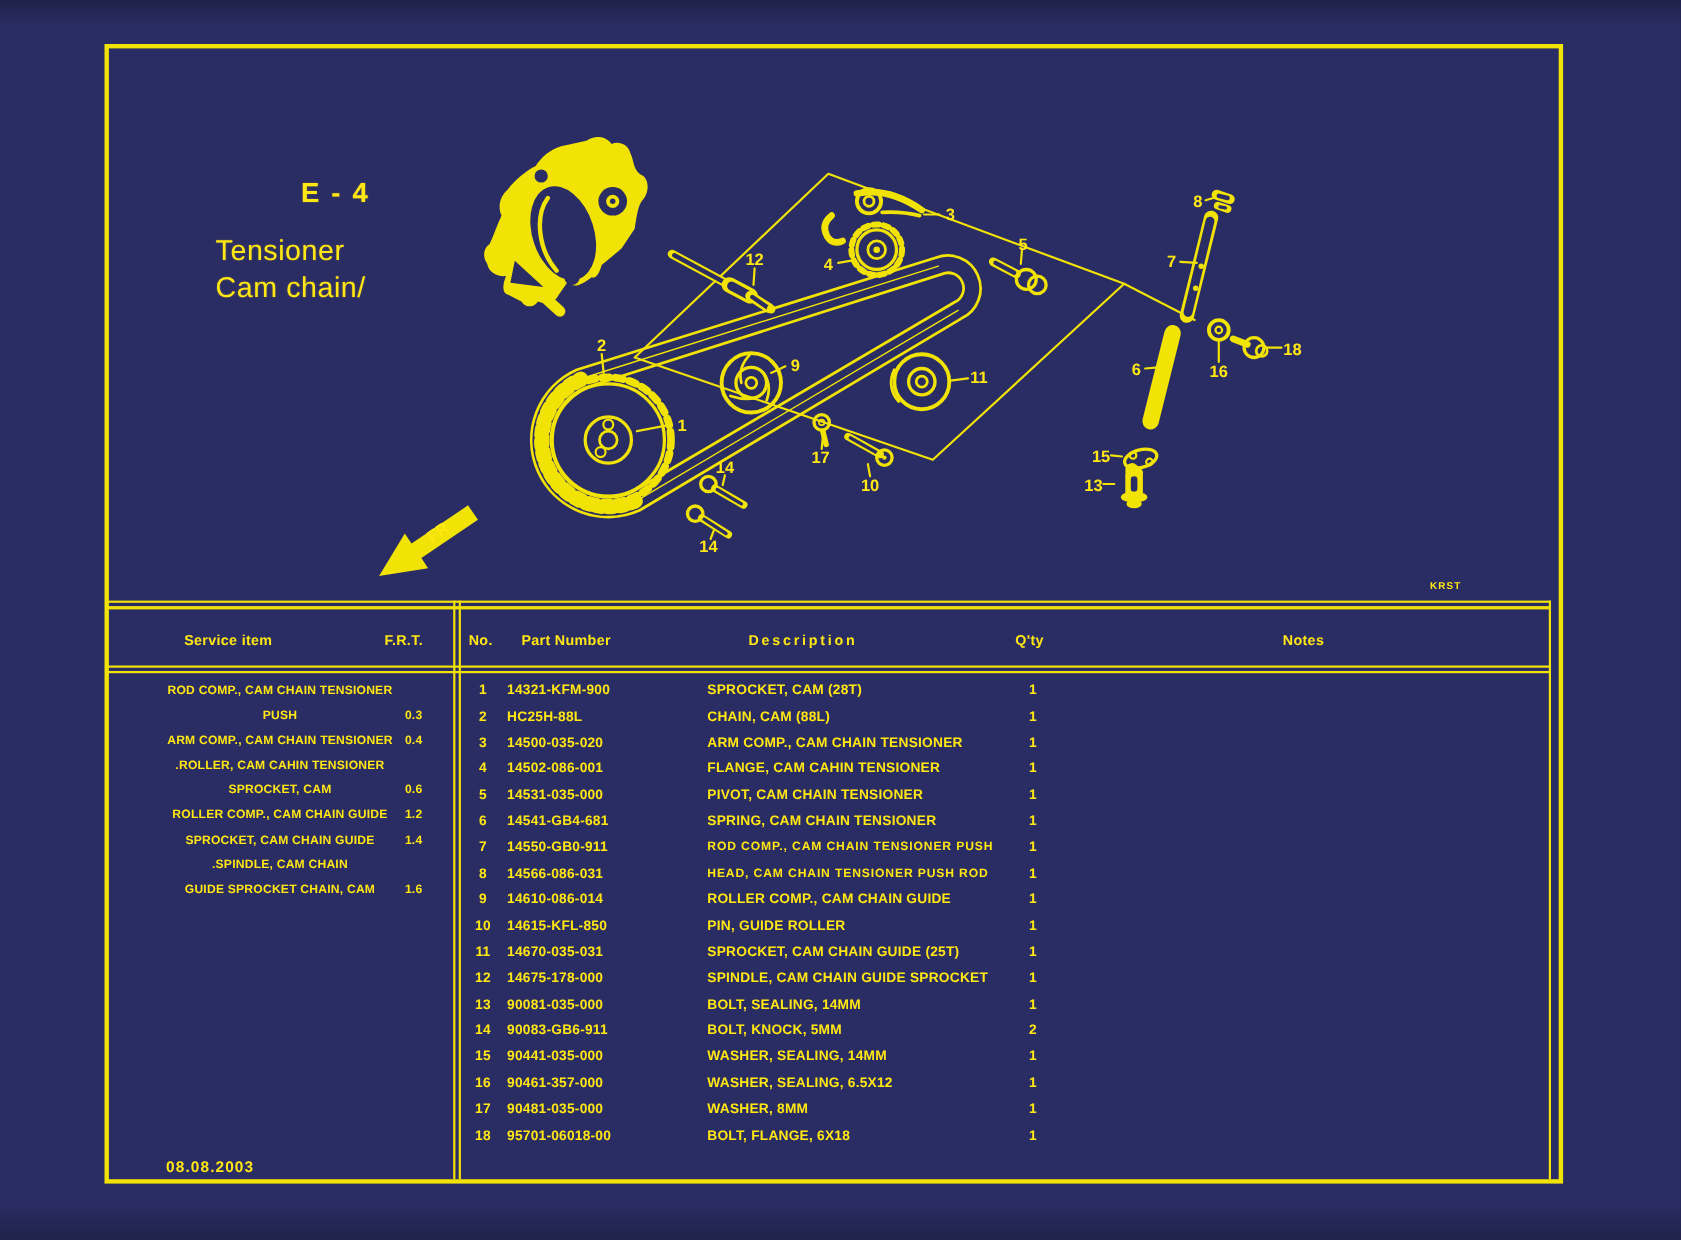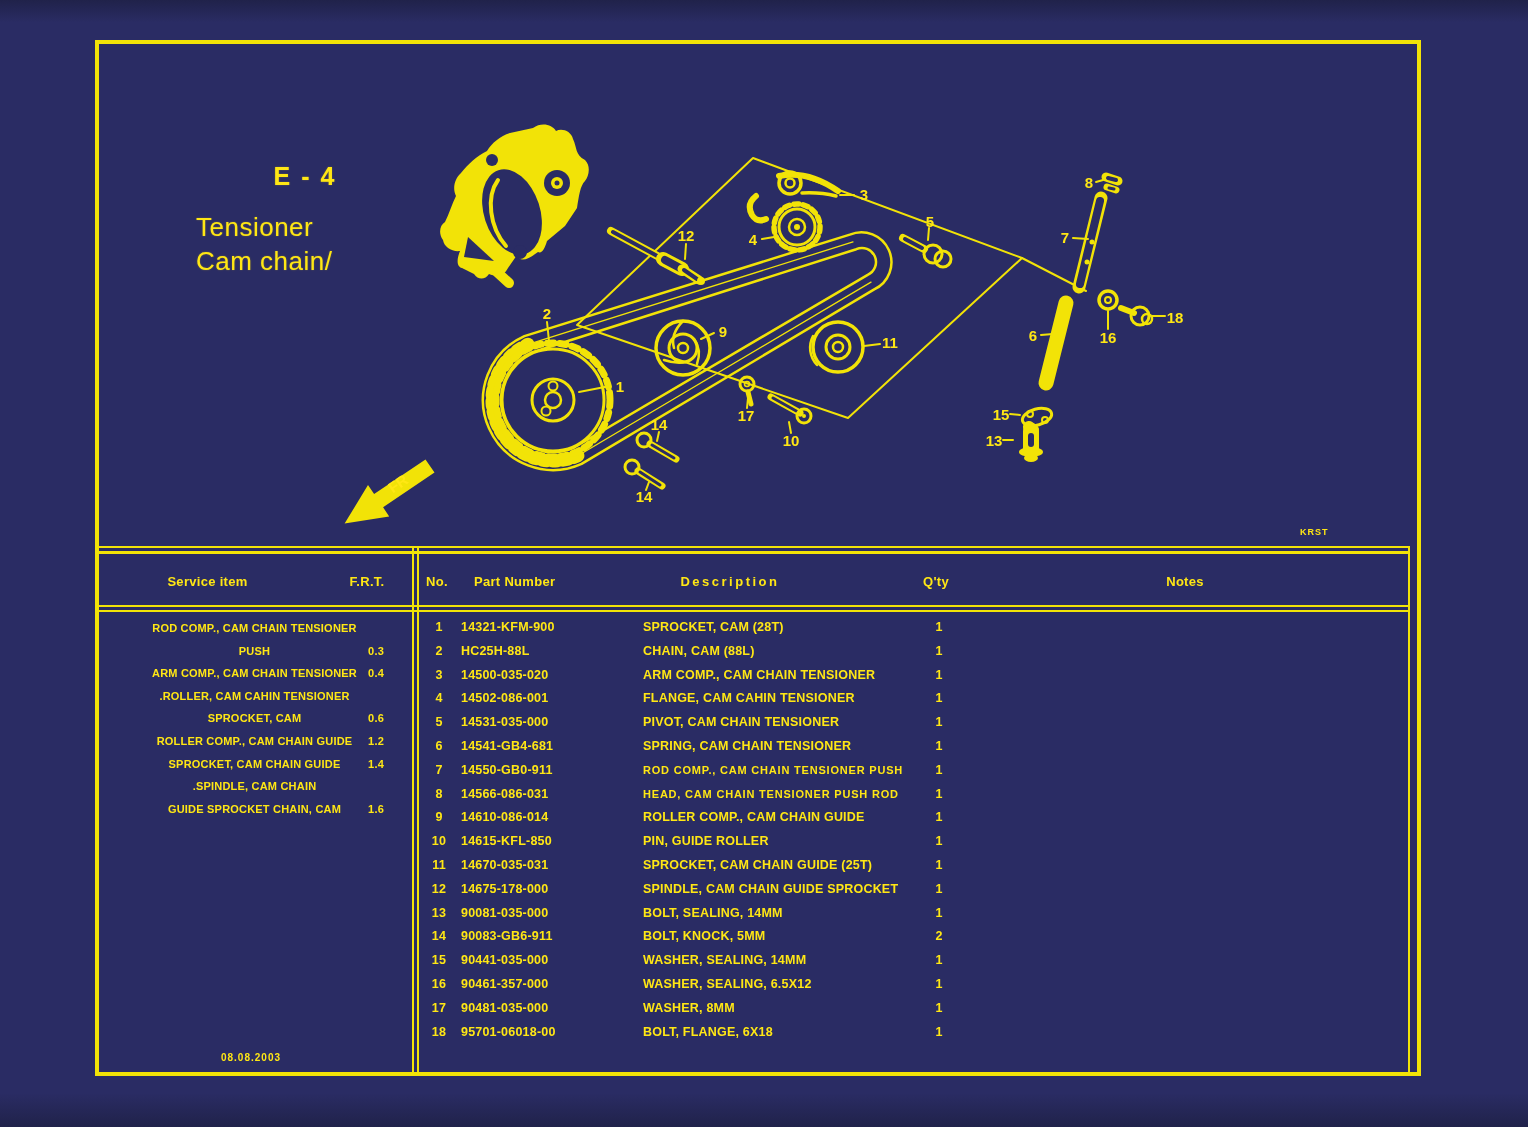--- a/index.html
+++ b/index.html
@@ -26,22 +26,22 @@
   }
   .page-title{
     position:absolute;left:196px;top:210px;width:230px;
     font-size:26px;line-height:34px;font-weight:normal;letter-spacing:0.5px;
   }
   .watermark{
     position:absolute;left:1300px;top:527px;width:60px;
     font-size:9px;font-weight:bold;letter-spacing:1px;
   }
   .date-stamp{
-    position:absolute;left:151px;top:1052px;width:200px;text-align:center;
-    font-size:10px;font-weight:bold;letter-spacing:1px;
+    position:absolute;left:151px;top:1052px;width:200px;text-align:left;
+    font-size:14px;font-weight:bold;letter-spacing:1px;
   }
   
   .rule{position:absolute;background:var(--y);}
   
   .th{position:absolute;top:574px;font-size:13px;font-weight:bold;letter-spacing:0.3px;}
   .th-center{text-align:center;}
   .th-desc{letter-spacing:2.5px;}
   
   .svc-rows{position:absolute;left:103px;top:617px;width:303px;}
   .svc-row{position:relative;height:22.6px;line-height:22.6px;font-size:11px;font-weight:bold;letter-spacing:0.2px;white-space:nowrap;text-align:center;}

